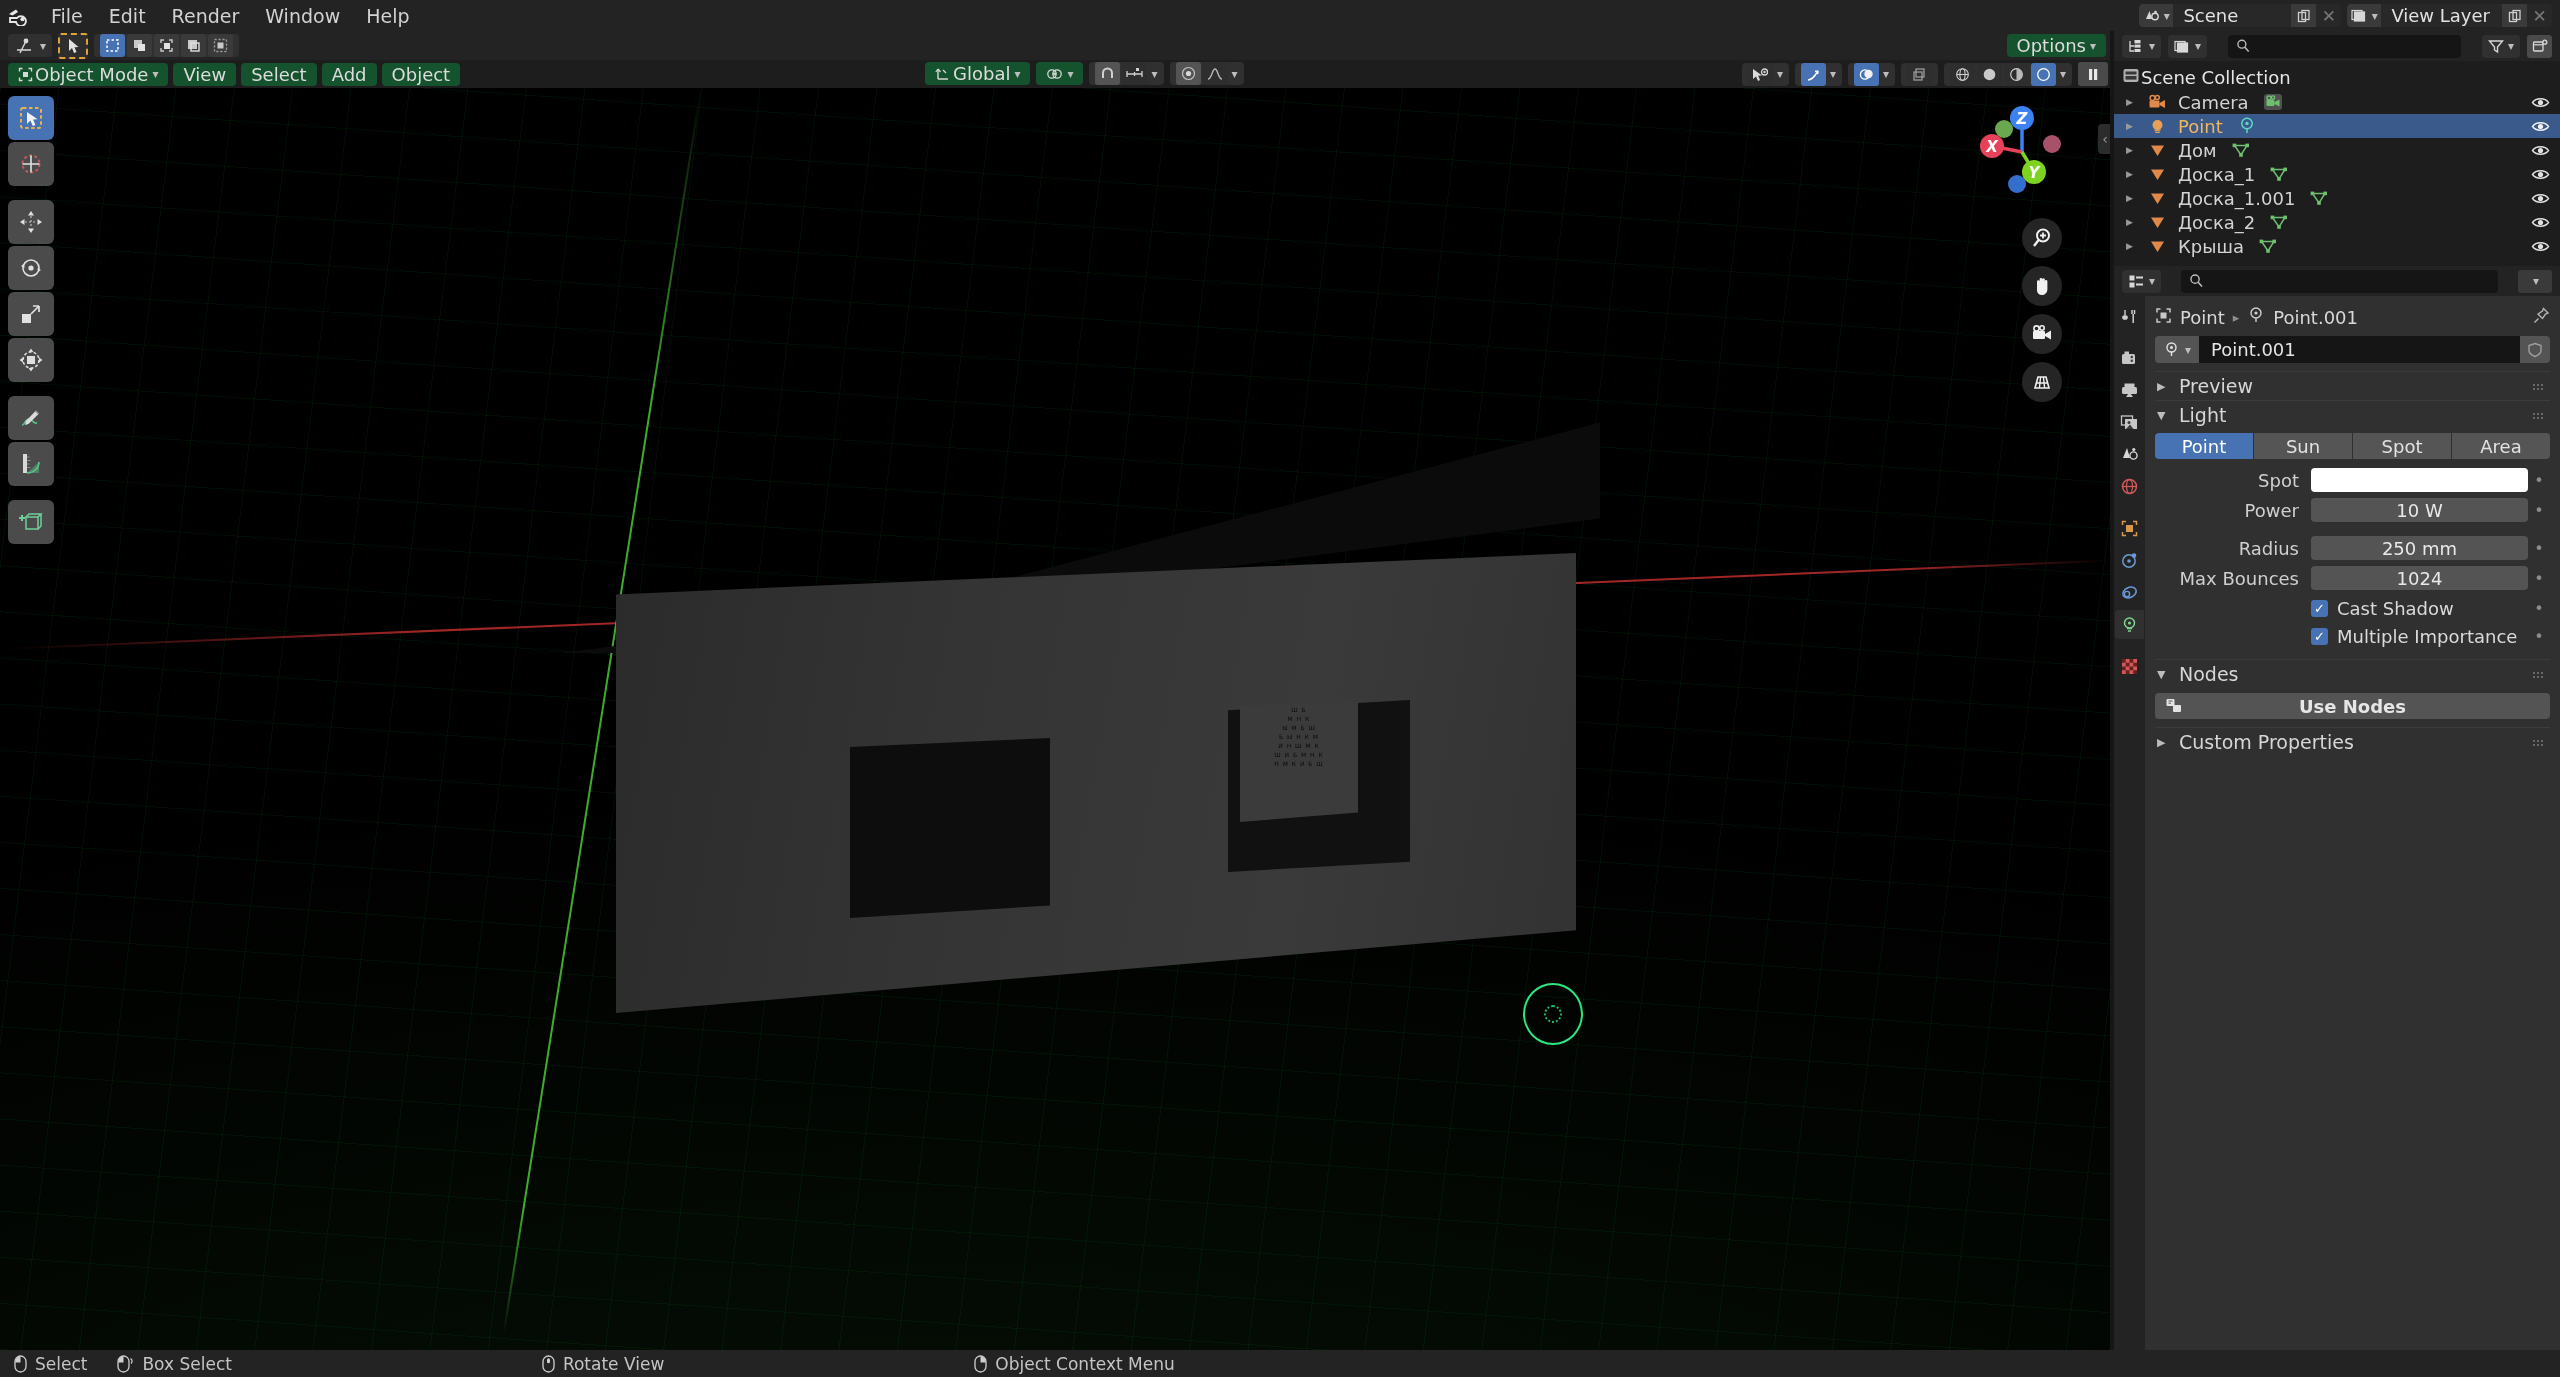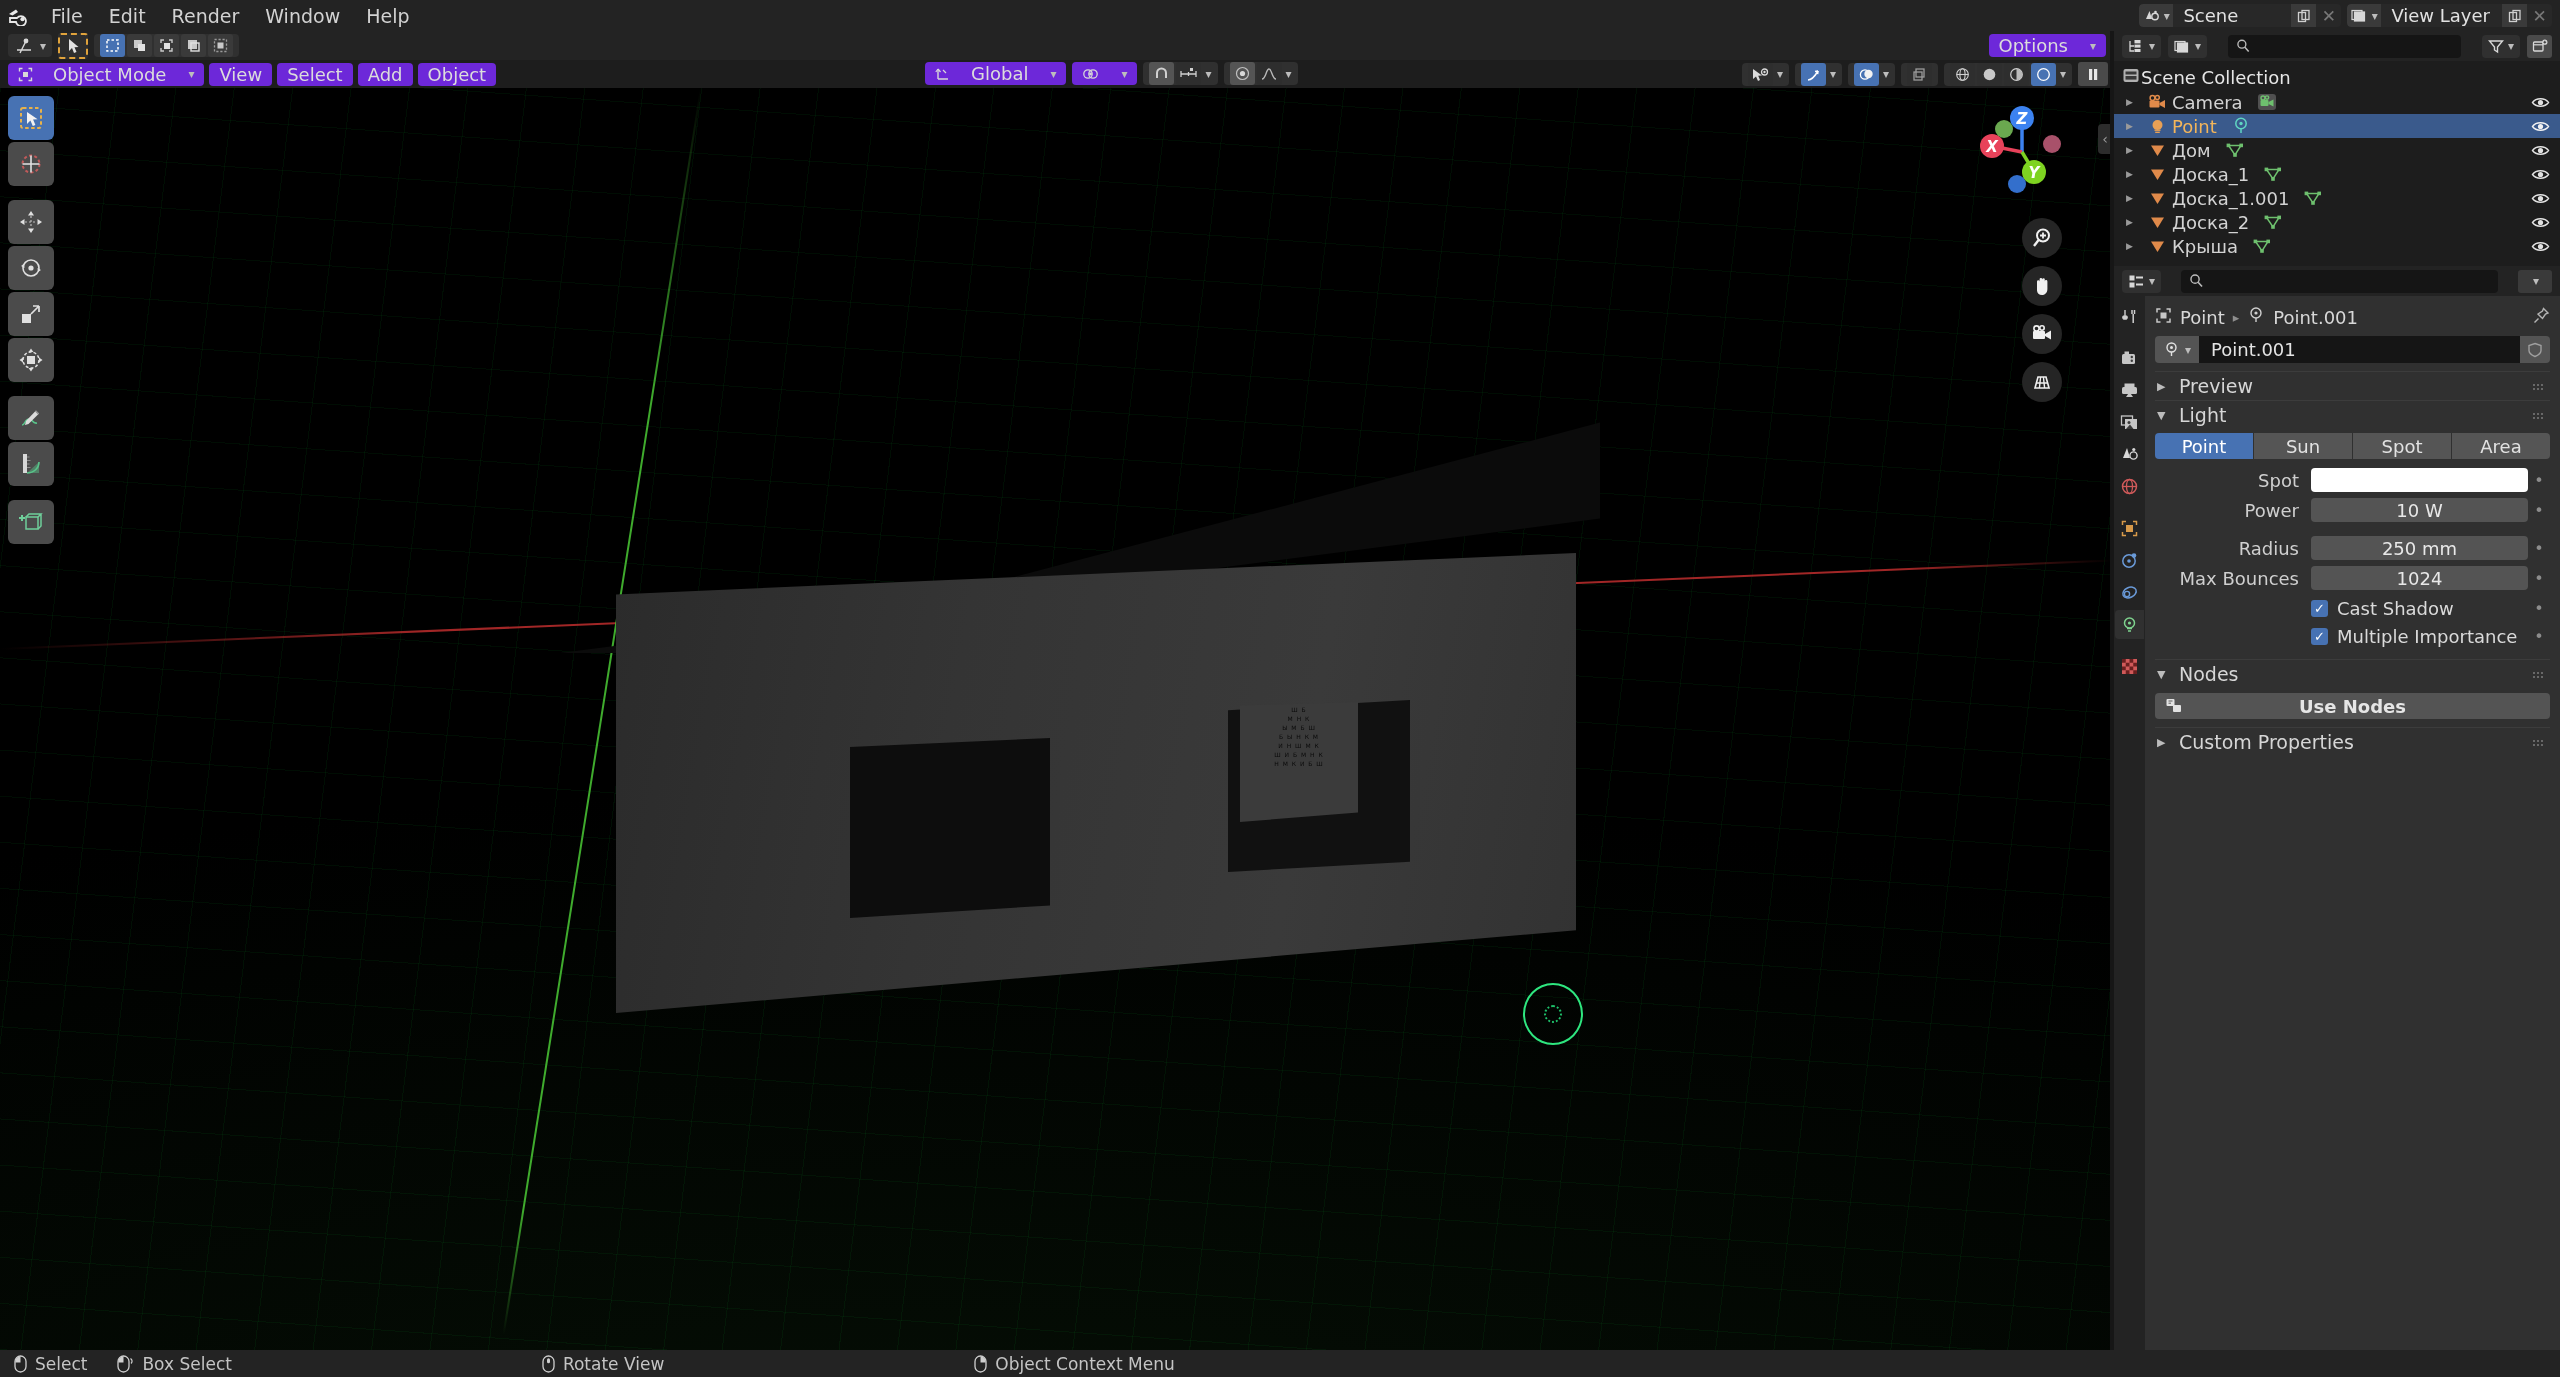--- a/index.html
+++ b/index.html
@@ -45,22 +45,22 @@
   
   .vp-toolhdr{
     position:absolute; left:0; top:31px; width:2114px; height:29px;
     background:#232323; display:flex; align-items:center; padding-left:8px; gap:6px;
   }
   .vp-hdr{
     position:absolute; left:0; top:60px; width:2114px; height:28px;
     background:#1d1d1d; display:flex; align-items:center; padding-left:8px; gap:5px;
   }
   .hbtn{
-    height:23px; border-radius:4px; background:#6d28d9; display:flex; align-items:center;
-    padding:0 10px; font-size:18px; color:#dcdcdc; gap:20px; white-space:nowrap;
+    height:23px; border-radius:4px; background:#14532d; display:flex; align-items:center;
+    padding:0 10px; font-size:18px; color:#dcdcdc; gap:2px; white-space:nowrap;
   }
   .hbtn.grp{ background:#303030; padding:0 6px; gap:2px;}
   .iconbtn{
     width:25px; height:23px; border-radius:3px; background:#3a3a3a;
     display:flex; align-items:center; justify-content:center;
   }
   .iconbtn.on{ background:#4772b3; }
   .iconbtn.sel{ background:#545454; }
   .caret{ font-size:12px; color:#bdbdbd; margin-left:2px;}
   .vp-hdr-right{ position:absolute; right:6px; top:0; height:28px; display:flex; align-items:center; gap:6px;}
@@ -146,21 +146,21 @@
   }
   .out-body{ padding-top:3px; }
   .out-row{
     height:24px; display:flex; align-items:center; padding-left:12px; gap:0px;
     font-size:18px; color:#d3d3d3; position:relative;
   }
   .out-row.sel{ background:#3a5a8c; }
   .out-row.sel .out-label{ color:#f3b55a; }
   .disc{ width:18px; color:#9a9a9a; font-size:9px; display:flex; align-items:center;}
   .out-ico{ width:26px; display:flex; align-items:center; justify-content:center;}
-  .out-label{ margin-left:2px; white-space:nowrap;}
+  .out-label{ margin-left:8px; white-space:nowrap;}
   .out-data{ margin-left:14px; display:flex; align-items:center;}
   .out-eye{ position:absolute; right:10px; top:0; height:24px; display:flex; align-items:center;}
   .coll-head{ height:26px; display:flex; align-items:center; padding-left:8px; gap:0; font-size:18px;}
 
   
   .props{
     position:absolute; left:2114px; top:266px; width:446px; height:1084px;
     background:#303030;
   }
   .props-hdr{ height:30px; background:#232323; display:flex; align-items:center; padding:0 8px; gap:6px;}

